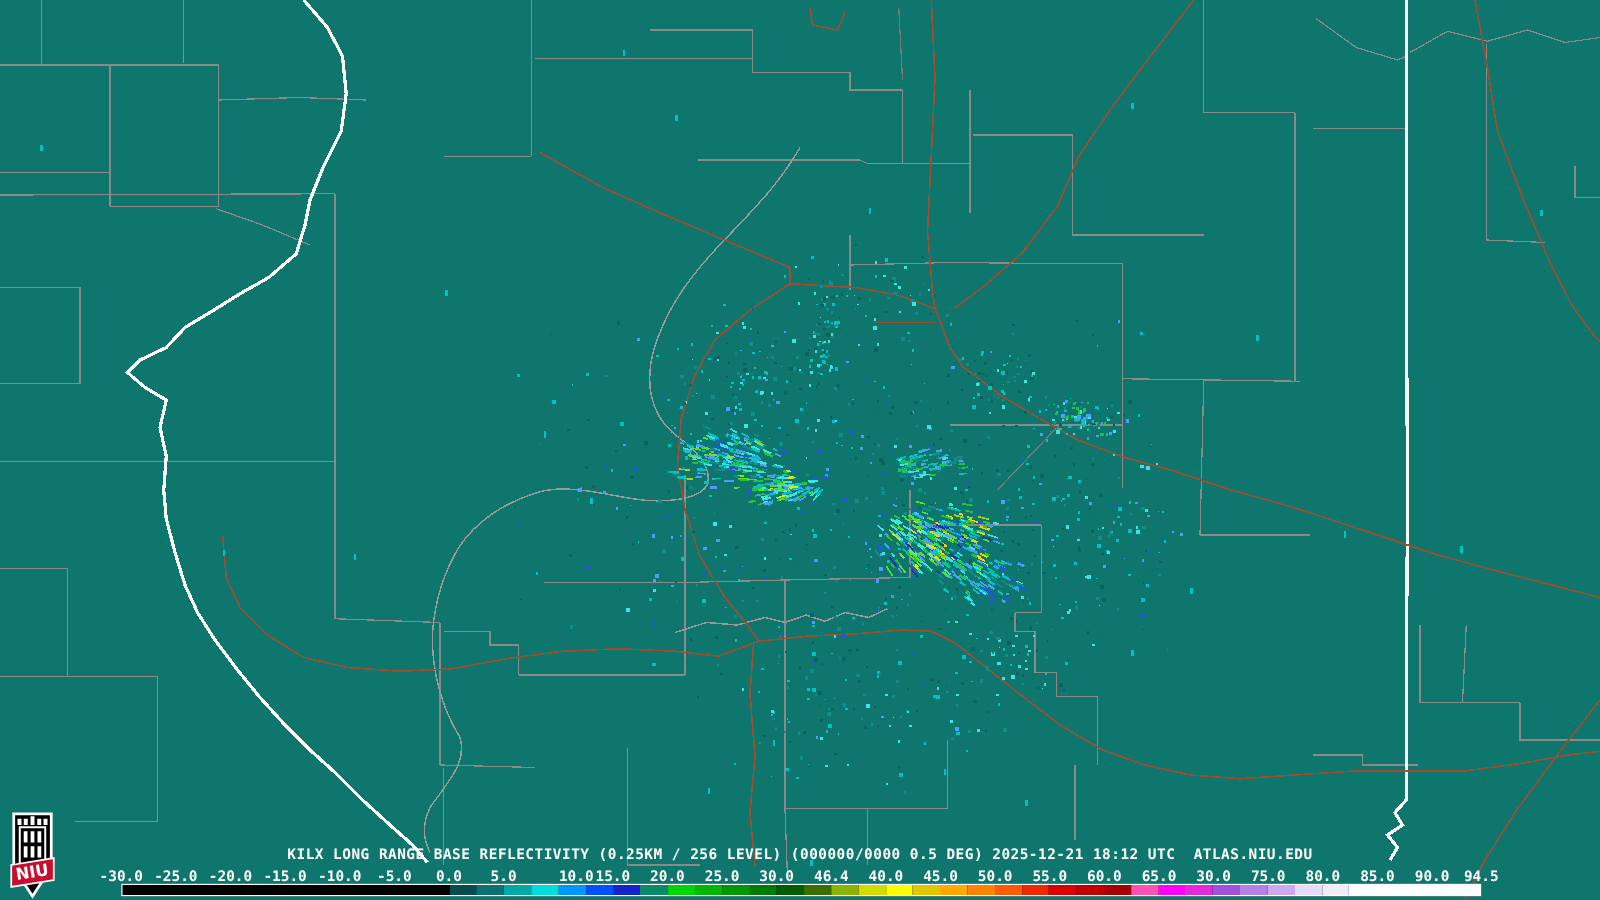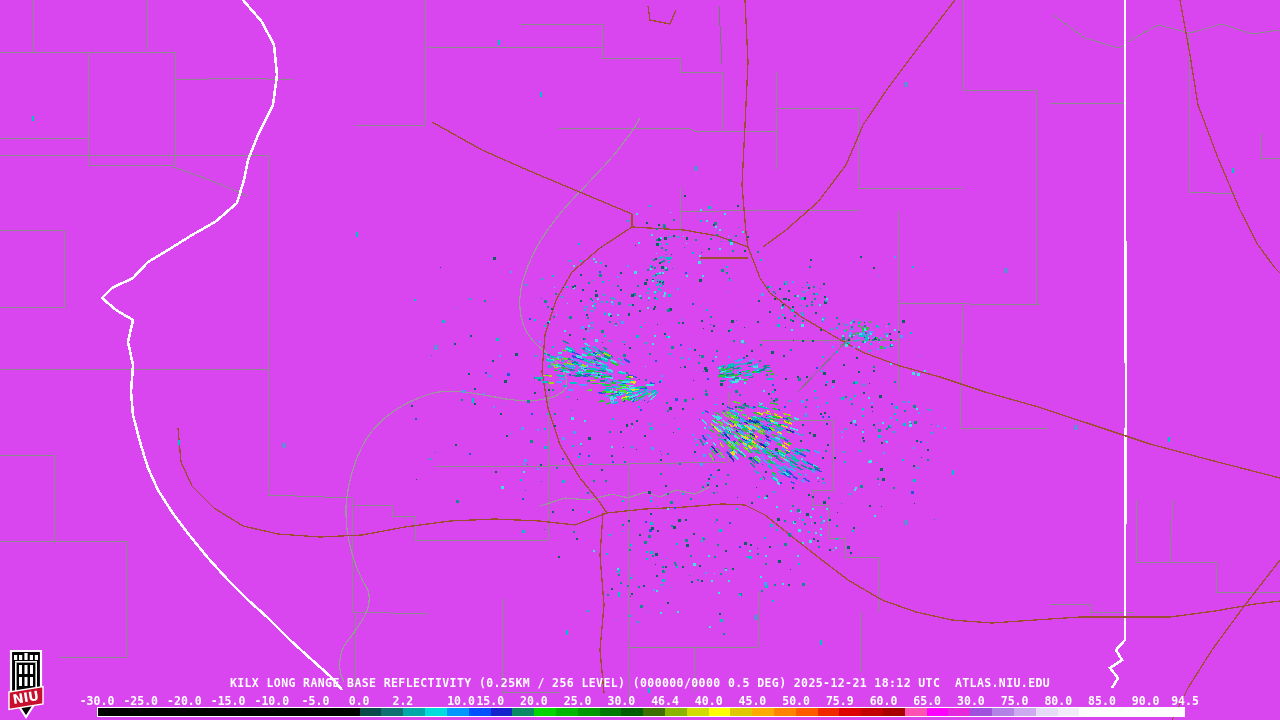--- a/index.html
+++ b/index.html
@@ -1,16 +1,16 @@
 <!DOCTYPE html>
 <html><head>
 <meta charset="utf-8">
 <style>
   html,body{margin:0;padding:0;background:#000;}
-  #screen{position:relative;width:1280px;height:720px;background:#d946ef;overflow:hidden;
+  #screen{position:relative;width:1280px;height:720px;background:#0f766e;overflow:hidden;
           font-family:"DejaVu Sans Mono","Liberation Mono",monospace;}
   #map{position:absolute;left:0;top:0;}
   #titlebar{position:absolute;top:676px;left:0;width:100%;text-align:center;
             font-weight:bold;font-size:11.5px;letter-spacing:0.4px;color:#fff;white-space:pre;}
   #colorbar-labels{position:absolute;top:694px;left:0;width:100%;height:12px;}
   .cb-label{position:absolute;transform:translateX(-50%);font-weight:bold;font-size:11.5px;
             color:#fff;white-space:pre;top:0;}
   #colorbar{position:absolute;top:707px;left:97px;width:1088px;height:10px;
             border:1px solid #fff;box-sizing:border-box;background:#000;}
   .cb-seg{position:absolute;top:0;height:100%;}
@@ -2024,31 +2024,31 @@
   <div id="titlebar">KILX LONG RANGE BASE REFLECTIVITY (0.25KM / 256 LEVEL) (000000/0000 0.5 DEG) 2025-12-21 18:12 UTC  ATLAS.NIU.EDU</div>
 
   <div id="colorbar-labels">
       <span class="cb-label" style="left: 97px;">-30.0</span>
       <span class="cb-label" style="left: 140.695px;">-25.0</span>
       <span class="cb-label" style="left: 184.39px;">-20.0</span>
       <span class="cb-label" style="left: 228.084px;">-15.0</span>
       <span class="cb-label" style="left: 271.779px;">-10.0</span>
       <span class="cb-label" style="left: 315.474px;">-5.0</span>
       <span class="cb-label" style="left: 359.169px;">0.0</span>
-      <span class="cb-label" style="left: 402.863px;">2.2</span>
+      <span class="cb-label" style="left: 402.863px;">5.0</span>
       <span class="cb-label" style="left: 461px;">10.0</span>
       <span class="cb-label" style="left: 490.253px;">15.0</span>
       <span class="cb-label" style="left: 533.948px;">20.0</span>
       <span class="cb-label" style="left: 577.643px;">25.0</span>
       <span class="cb-label" style="left: 621.337px;">30.0</span>
       <span class="cb-label" style="left: 665.032px;">46.4</span>
       <span class="cb-label" style="left: 708.727px;">40.0</span>
       <span class="cb-label" style="left: 752.422px;">45.0</span>
       <span class="cb-label" style="left: 796.116px;">50.0</span>
-      <span class="cb-label" style="left: 839.811px;">75.9</span>
+      <span class="cb-label" style="left: 839.811px;">55.0</span>
       <span class="cb-label" style="left: 883.506px;">60.0</span>
       <span class="cb-label" style="left: 927.201px;">65.0</span>
       <span class="cb-label" style="left: 970.896px;">30.0</span>
       <span class="cb-label" style="left: 1014.59px;">75.0</span>
       <span class="cb-label" style="left: 1058.29px;">80.0</span>
       <span class="cb-label" style="left: 1101.98px;">85.0</span>
       <span class="cb-label" style="left: 1145.67px;">90.0</span>
       <span class="cb-label" style="left: 1185px;">94.5</span>
     </div>
 

